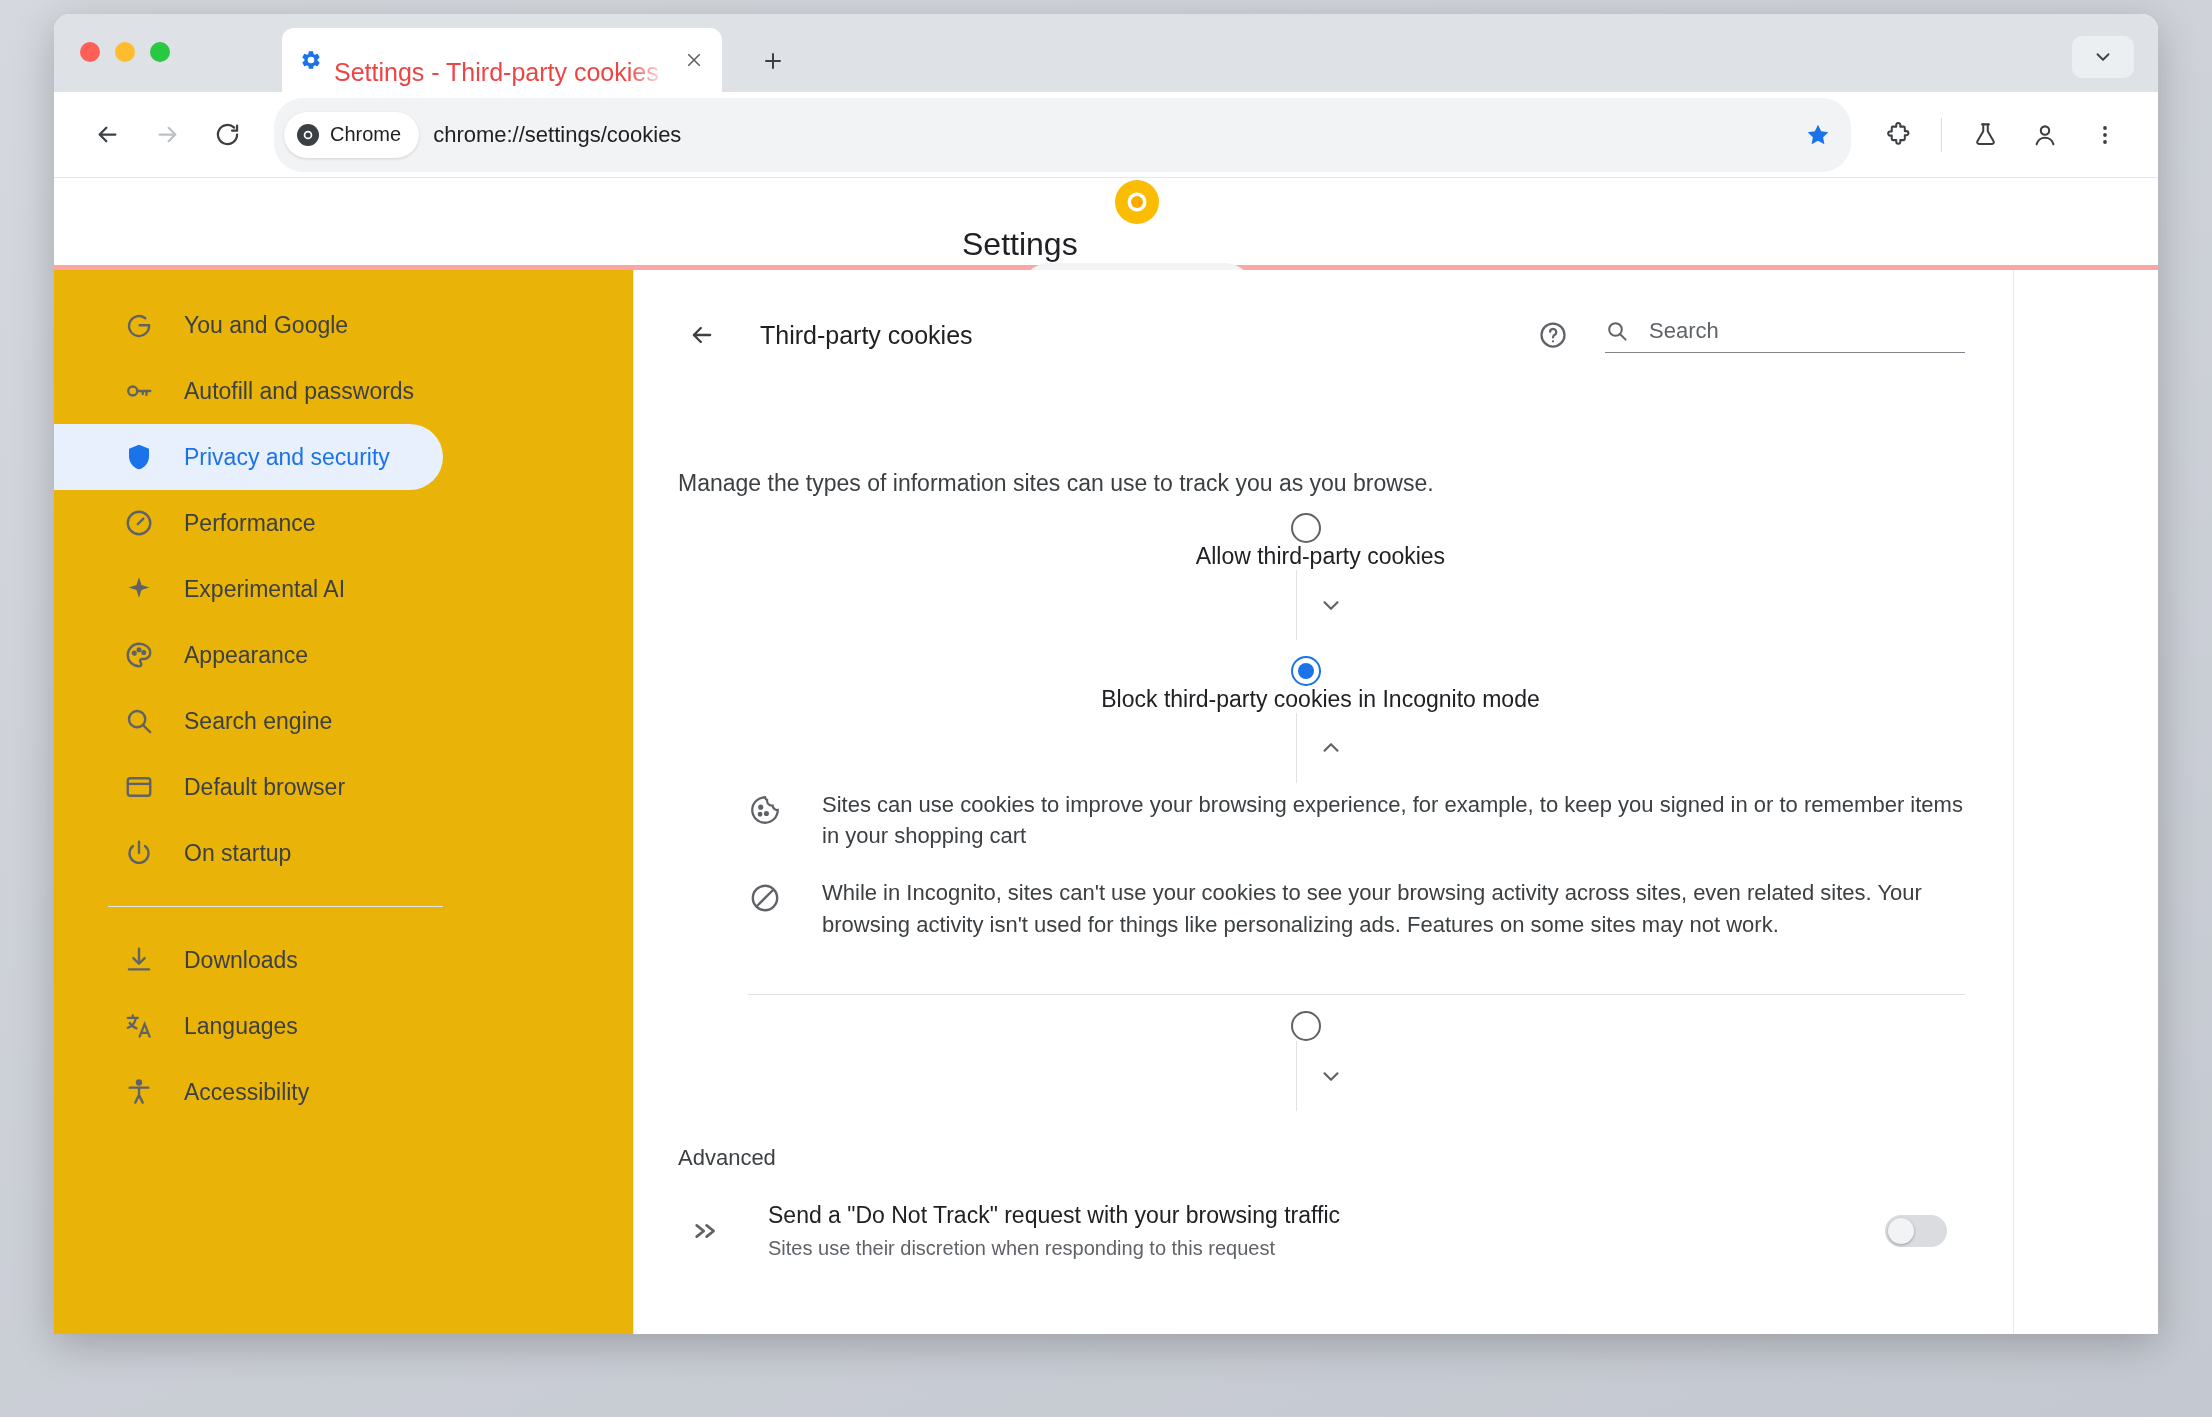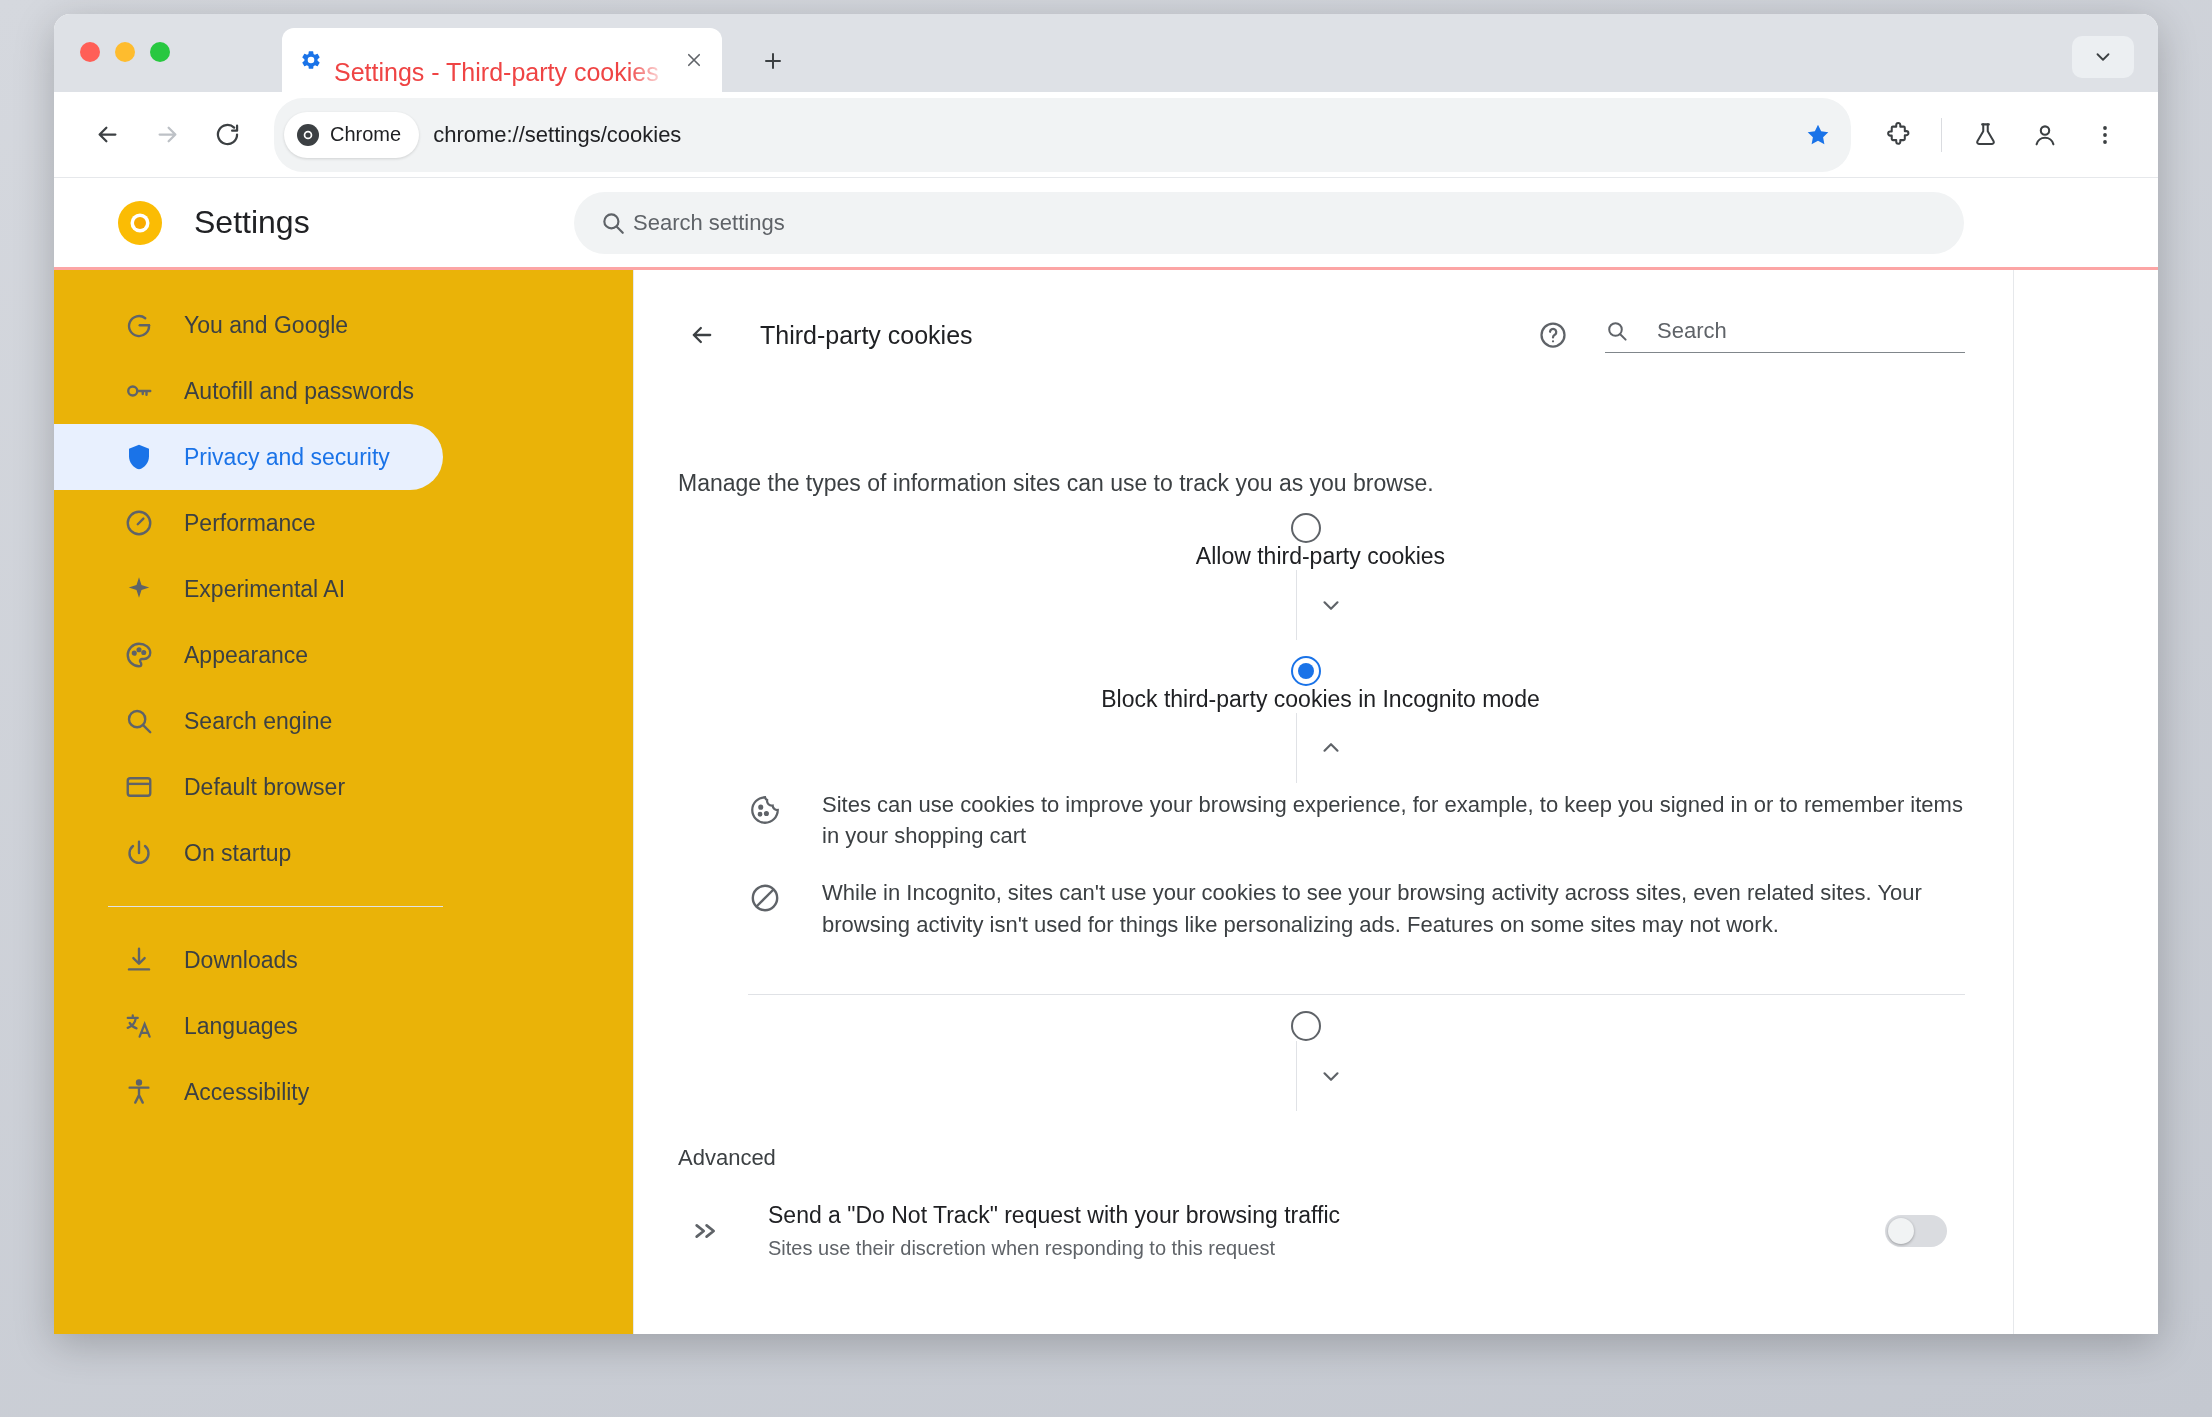--- a/index.html
+++ b/index.html
@@ -139,21 +139,22 @@
   }
 
   
   .settings-header {
     height: 92px;
     background: #ffffff;
     display: flex;
     align-items: center;
     padding: 0 0 0 62px;
     gap: 0;
-    border-bottom: 3px solid #fca5a5;
+    border-bottom: 5px solid #fca5a5;
+    flex-direction: column;
   }
   .chrome-logo {
     width: 48px; height: 48px;
     flex: 0 0 48px;
   }
   .settings-title {
     font-size: 32px;
     color: #202124;
     margin-left: 30px;
     width: 380px;
@@ -241,21 +242,21 @@
   }
   .help-icon {
     width: 48px; height: 48px;
     display: flex; align-items: center; justify-content: center;
     color: #5f6368;
     margin-right: 28px;
   }
   .inline-search {
     display: flex;
     align-items: center;
-    gap: 28px;
+    gap: 20px;
     border-bottom: 1px solid #80868b;
     padding-bottom: 8px;
     width: 360px;
   }
   .inline-search .ph { font-size: 22px; color: #5f6368; }
 
   .desc {
     font-size: 23px;
     color: #3c4043;
     margin: 104px 0 0 0;

